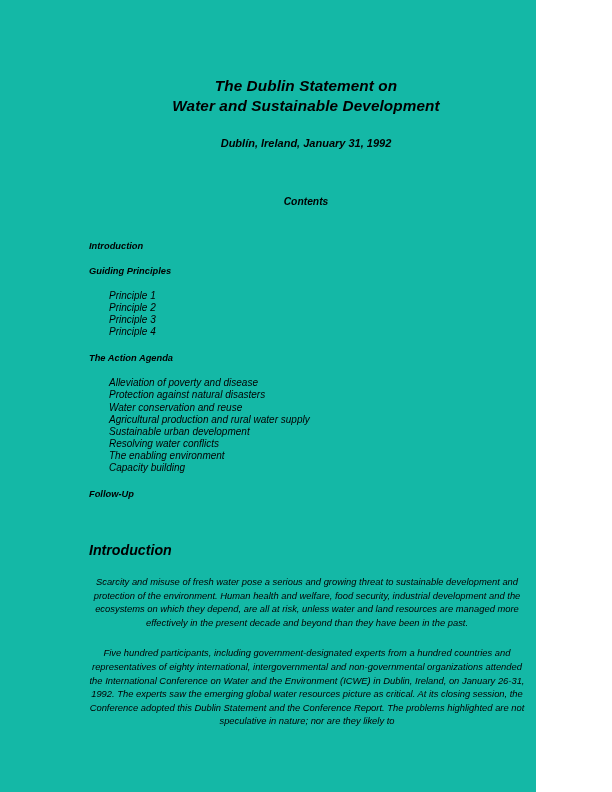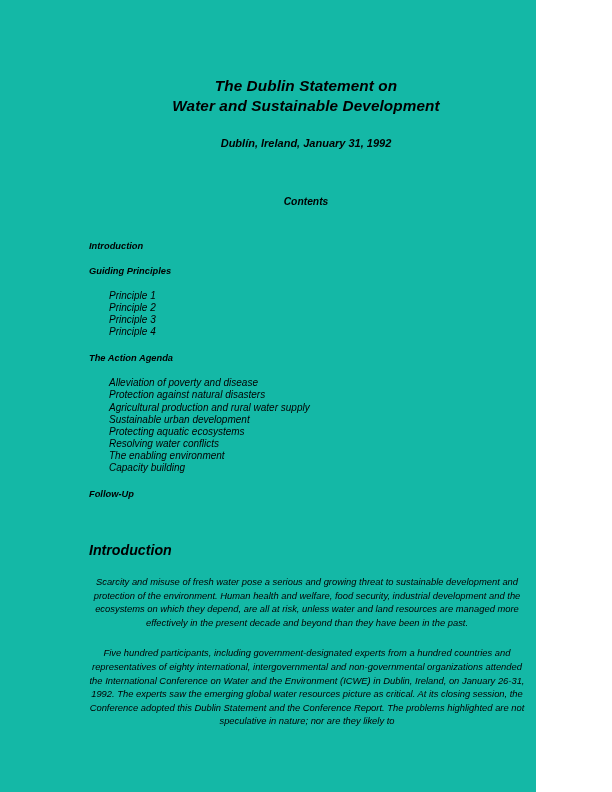--- a/index.html
+++ b/index.html
@@ -140,23 +140,23 @@
 
     <div class="toc-gap-md"></div>
 
     <div class="toc-heading">The Action Agenda</div>
 
     <div class="toc-gap-sm"></div>
 
     <ul class="toc-list">
       <li class="toc-item">Alleviation of poverty and disease</li>
       <li class="toc-item">Protection against natural disasters</li>
+      <li class="toc-item">Water conservation and reuse</li>
       <li class="toc-item">Agricultural production and rural water supply</li>
       <li class="toc-item">Sustainable urban development</li>
-      <li class="toc-item">Protecting aquatic ecosystems</li>
       <li class="toc-item">Resolving water conflicts</li>
       <li class="toc-item">The enabling environment</li>
       <li class="toc-item">Capacity building</li>
     </ul>
 
     <div class="toc-gap-md"></div>
 
     <div class="toc-heading">Follow-Up</div>
 
   </div>

